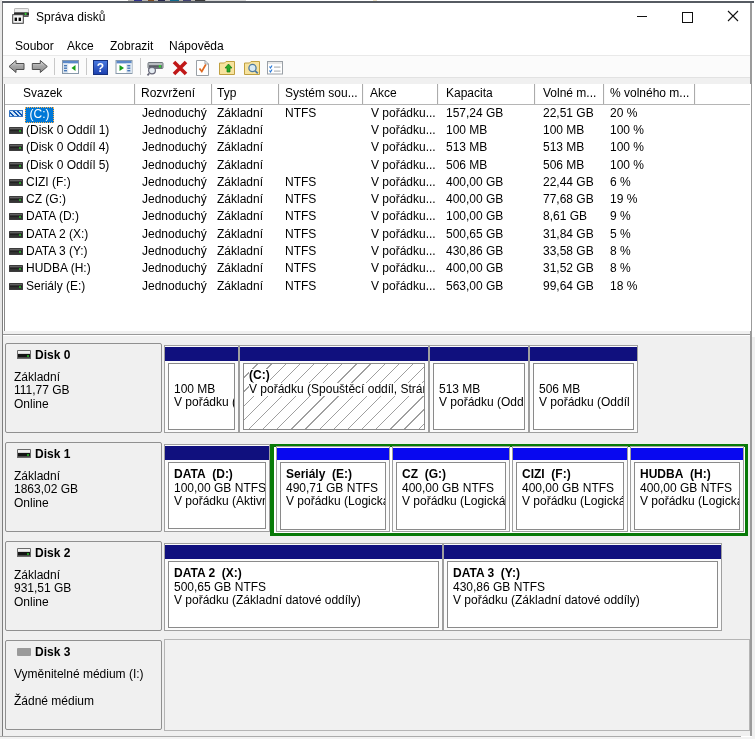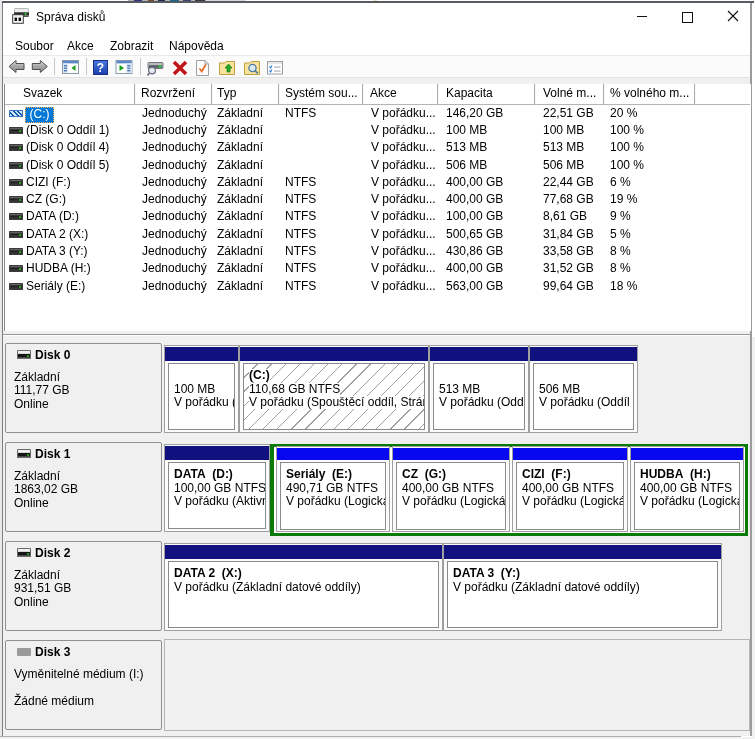--- a/index.html
+++ b/index.html
@@ -182,21 +182,21 @@
   <div class="hsep" style="left:689px"></div>
 </div>
 <div id="rows">
 <div class="vrow" style="top:105px">
   <span class="dico" style="background:repeating-linear-gradient(45deg,#0f55b4 0 1.6px,#cde4f6 1.6px 3.2px);box-shadow:0 0 0 1px #3a77c2 inset"></span>
   <span style="left:20px;top:2px;width:27px;height:14px;background:#0078d7;border:1px dotted #ffb24d;color:#fff;text-align:center;line-height:13px">(C:)</span>
   <span style="left:137px">Jednoduchý</span>
       <span style="left:212px">Základní</span>
       <span style="left:280px">NTFS</span>
   <span style="left:366px">V pořádku...</span>
-      <span style="left:441px">146,20 GB</span>
+      <span style="left:441px">157,24 GB</span>
       <span style="left:538px">22,51 GB</span>
       <span style="left:605px">20 %</span>
 </div>
 <div class="vrow" style="top:122px">
   <span class="dico">
         <i class="dled"></i>
       </span>
       <span style="left:21px">(Disk 0 Oddíl 1)</span>
   <span style="left:137px">Jednoduchý</span>
       <span style="left:212px">Základní</span>
@@ -343,21 +343,20 @@
   <div class="pbody">
         <div class="pl"></div>
         <div class="pl">100 MB</div>
         <div class="pl">V pořádku (Systémov</div>
       </div>
 </div>
 <div class="cell" style="left:239px;top:345px;width:188px;height:86px">
   <div class="bar"></div>
   <div class="pbody" style="background:#fff repeating-linear-gradient(135deg,rgba(255,255,255,0) 0 9px,#9f9f9f 9px 10px)">
     <div class="pl b"><span style="background:#fff">(C:)</span></div>
-        <div class="pl"><span style="background:#fff">110,68 GB NTFS</span></div>
         <div class="pl"><span style="background:#fff">V pořádku (Spouštěcí oddíl, Strán</span></div>
       </div>
 </div>
 <div class="cell" style="left:429px;top:345px;width:98px;height:86px">
   <div class="bar"></div>
   <div class="pbody">
         <div class="pl"></div>
         <div class="pl">513 MB</div>
         <div class="pl">V pořádku (Oddíl p</div>
       </div>
@@ -428,27 +427,29 @@
       </span>
   <div class="abs b nw" style="left:29px;top:4px;height:14px;line-height:14px">Disk 2</div>
   <div class="ll" style="top:26px">Základní</div>
   <div class="ll" style="top:39px">931,51 GB</div>
   <div class="ll" style="top:53px">Online</div>
 </div>
 <div class="cell" style="left:164px;top:543px;width:277px;height:86px">
   <div class="bar"></div>
   <div class="pbody">
         <div class="pl b">DATA 2&nbsp; (X:)</div>
+        <div class="pl">500,65 GB NTFS</div>
         <div class="pl">V pořádku (Základní datové oddíly)</div>
       </div>
 </div>
 <div class="cell" style="left:443px;top:543px;width:277px;height:86px">
   <div class="bar"></div>
   <div class="pbody">
         <div class="pl b">DATA 3&nbsp; (Y:)</div>
+        <div class="pl">430,86 GB NTFS</div>
         <div class="pl">V pořádku (Základní datové oddíly)</div>
       </div>
 </div>
 
 <div class="dlabel" style="top:640px">
   <span class="dico" style="left:11px;top:7px;width:14px;height:8px;background:#9a9a9a;box-shadow:none"></span>
   <div class="abs b nw" style="left:29px;top:4px;height:14px;line-height:14px">Disk 3</div>
   <div class="ll" style="top:26px">Vyměnitelné médium (I:)</div>
   <div class="ll" style="top:53px">Žádné médium</div>
 </div>

